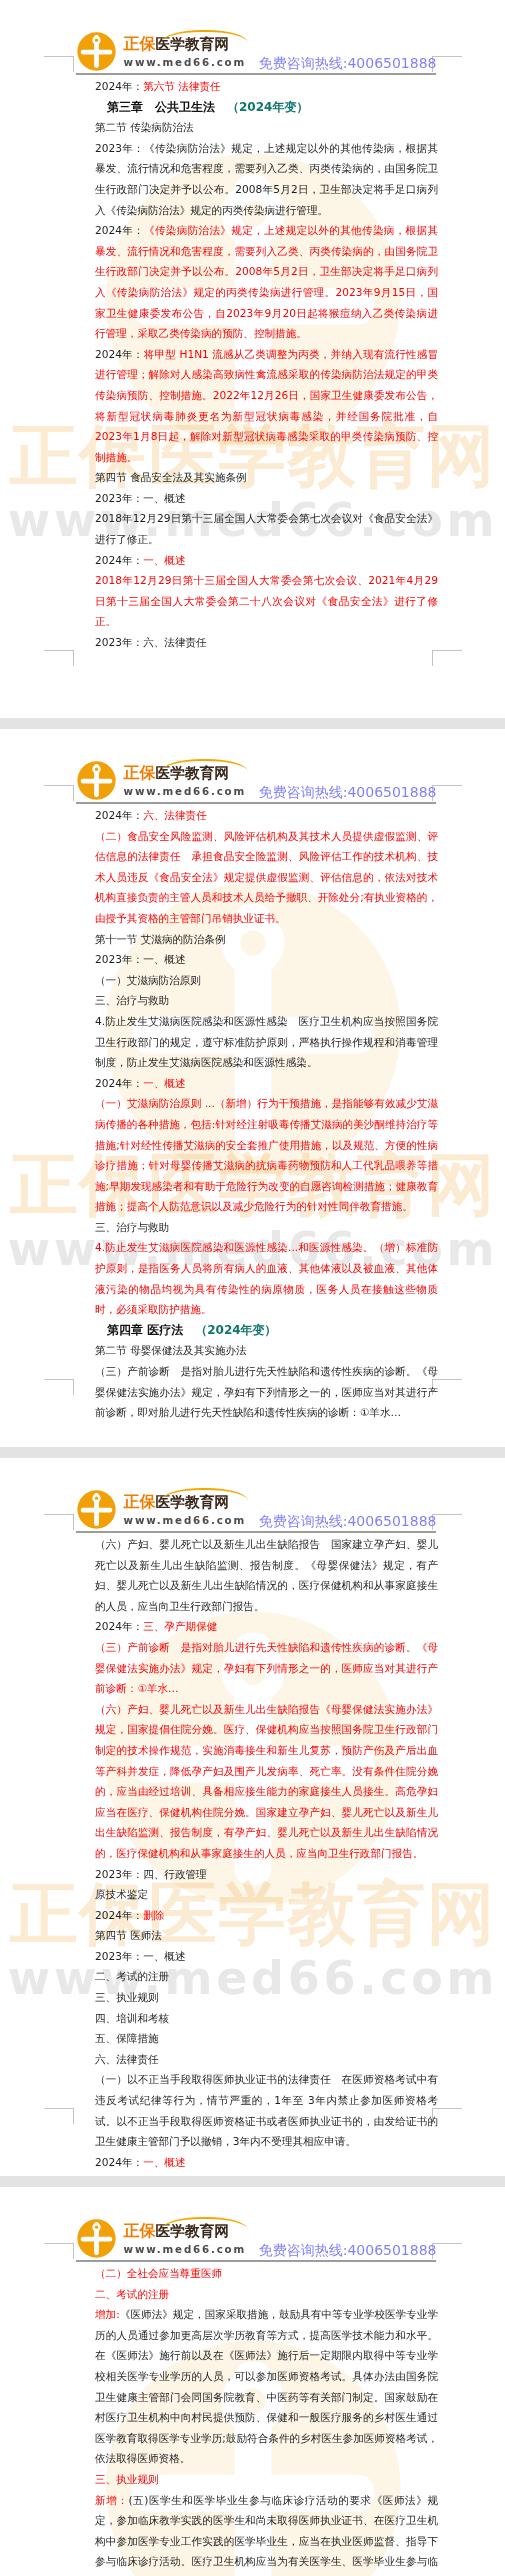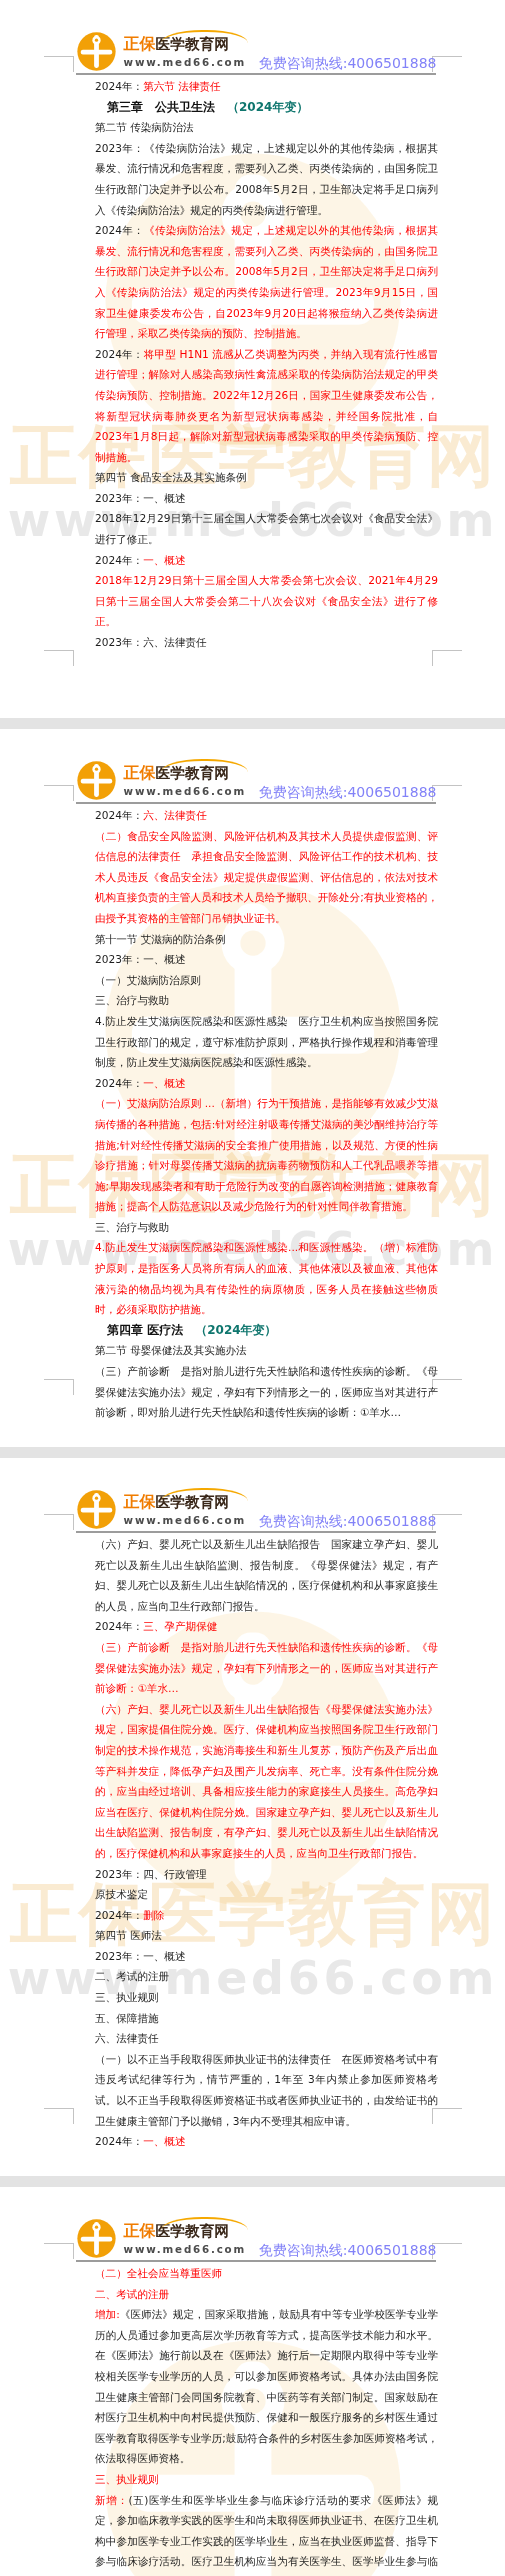--- a/index.html
+++ b/index.html
@@ -215,20 +215,21 @@
           <p class="block"><span class="seg-k">2024年：</span><span class="seg-r">三、孕产期保健</span></p>
           <p class="block"><span class="seg-r">（三）产前诊断　是指对胎儿进行先天性缺陷和遗传性疾病的诊断。《母婴保健法实施办法》规定，孕妇有下列情形之一的，医师应当对其进行产前诊断：①羊水…</span></p>
           <p class="block"><span class="seg-r">（六）产妇、婴儿死亡以及新生儿出生缺陷报告《母婴保健法实施办法》规定，国家提倡住院分娩。医疗、保健机构应当按照国务院卫生行政部门制定的技术操作规范，实施消毒接生和新生儿复苏，预防产伤及产后出血等产科并发症，降低孕产妇及围产儿发病率、死亡率。没有条件住院分娩的，应当由经过培训、具备相应接生能力的家庭接生人员接生。高危孕妇应当在医疗、保健机构住院分娩。国家建立孕产妇、婴儿死亡以及新生儿出生缺陷监测、报告制度，有孕产妇、婴儿死亡以及新生儿出生缺陷情况的，医疗保健机构和从事家庭接生的人员，应当向卫生行政部门报告。</span></p>
           <p class="block"><span class="seg-k">2023年：四、行政管理</span></p>
           <p class="block"><span class="seg-k">原技术鉴定</span></p>
           <p class="block"><span class="seg-k">2024年：</span><span class="seg-r">删除</span></p>
           <p class="block"><span class="seg-k">第四节 医师法</span></p>
           <p class="block"><span class="seg-k">2023年：一、概述</span></p>
           <p class="block"><span class="seg-k">二、考试的注册</span></p>
           <p class="block"><span class="seg-k">三、执业规则</span></p>
+          <p class="block"><span class="seg-k">四、培训和考核</span></p>
           <p class="block"><span class="seg-k">五、保障措施</span></p>
           <p class="block"><span class="seg-k">六、法律责任</span></p>
           <p class="block"><span class="seg-k">（一）以不正当手段取得医师执业证书的法律责任　在医师资格考试中有违反考试纪律等行为，情节严重的，1年至 3年内禁止参加医师资格考试。以不正当手段取得医师资格证书或者医师执业证书的，由发给证书的卫生健康主管部门予以撤销，3年内不受理其相应申请。</span></p>
           <p class="block"><span class="seg-k">2024年：</span><span class="seg-r">一、概述</span></p>
           <p class="block"></p>
         </div>
   </div>
 
   <div class="page">
     <div class="wm wm-logo">

